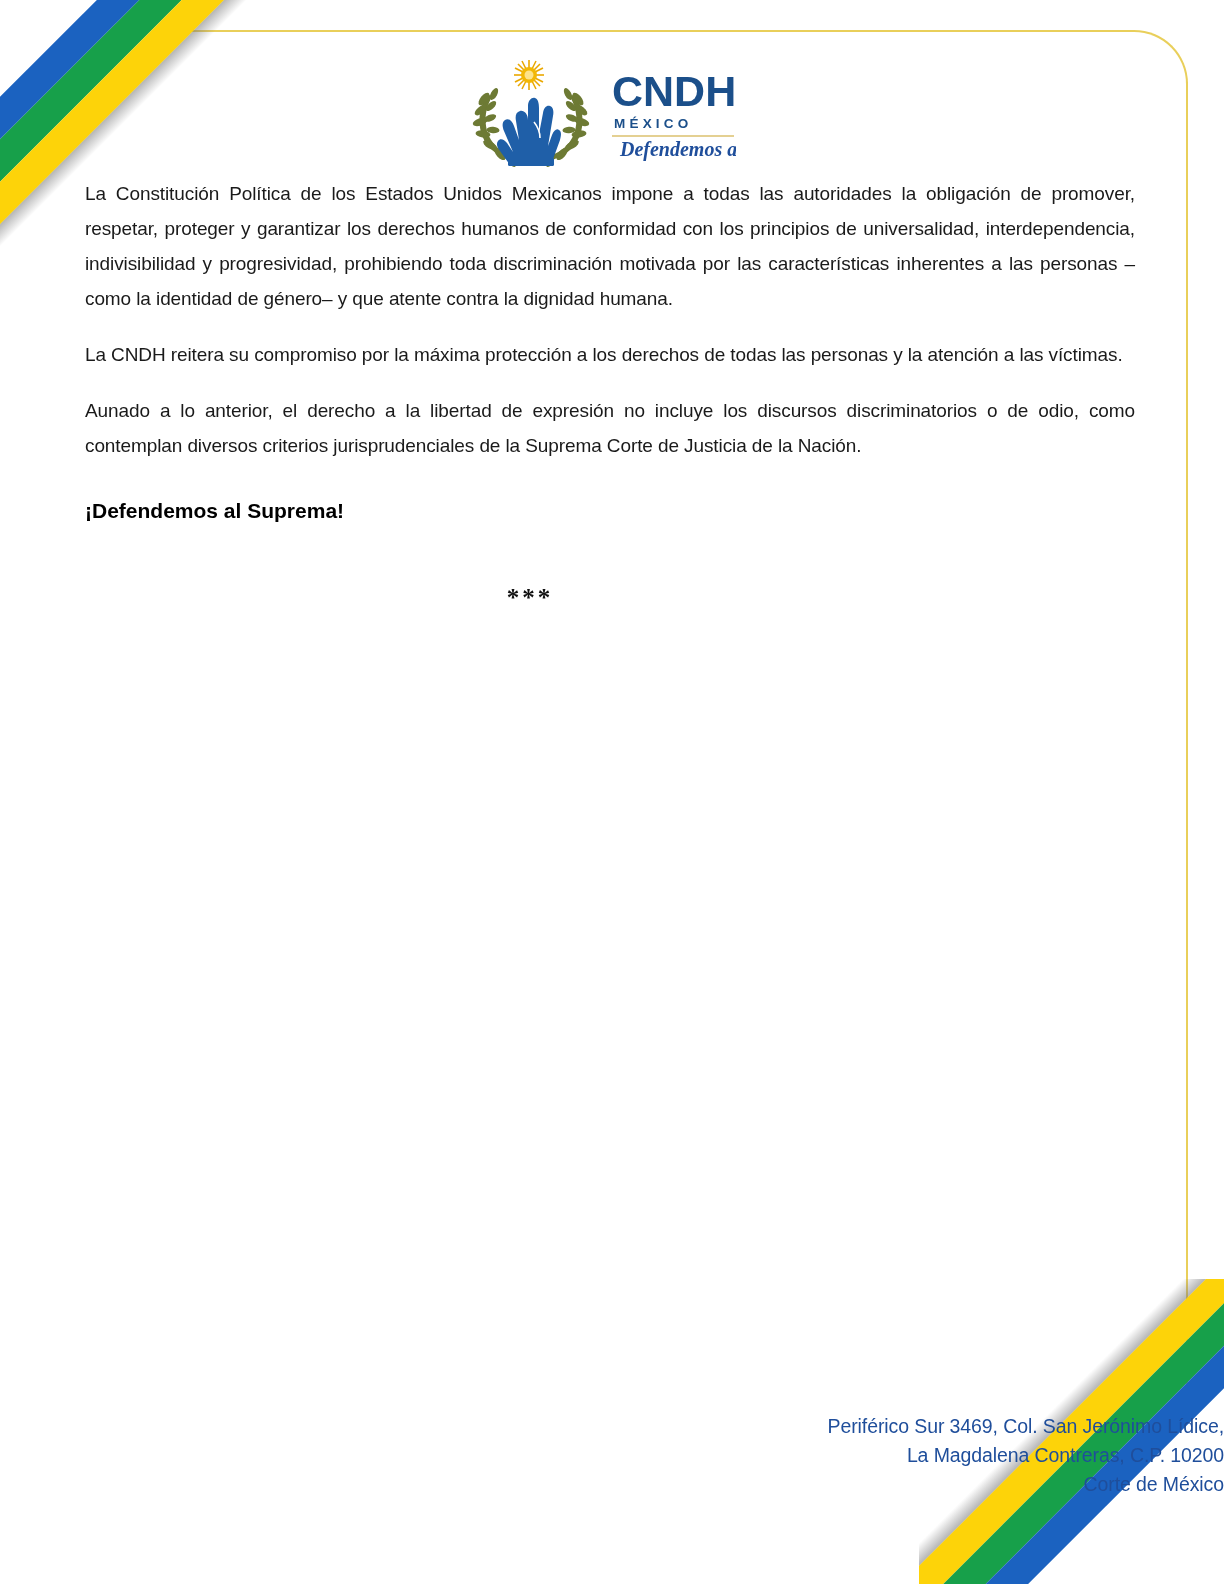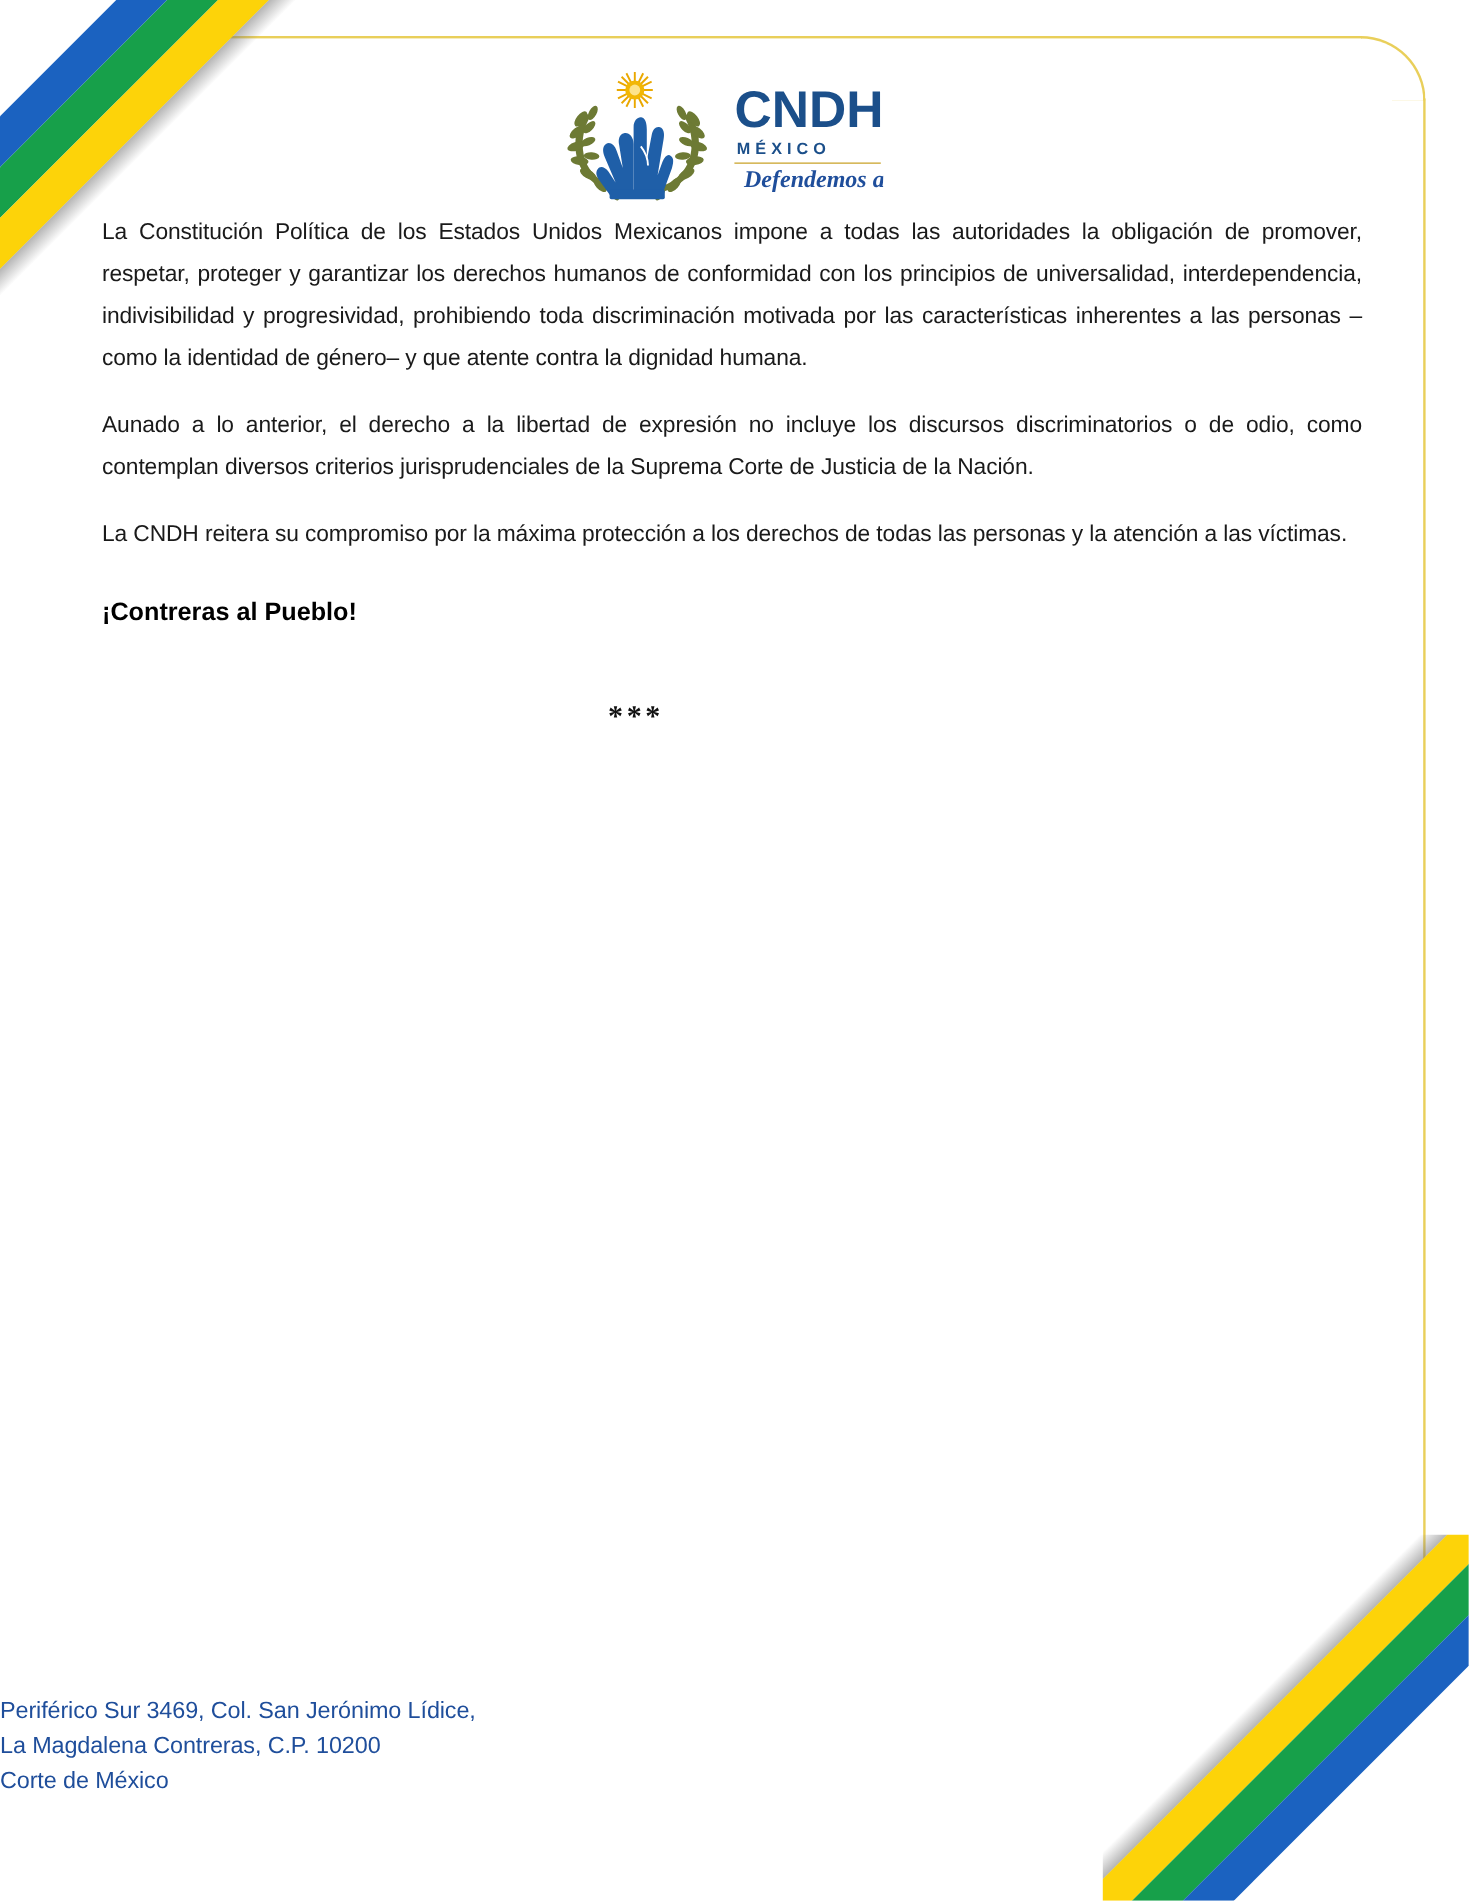--- a/index.html
+++ b/index.html
@@ -128,21 +128,21 @@
     font-weight: bold;
     padding-right: 160px;
   }
 
   
   .footer {
     position: absolute;
     left: 0;
     top: 1412px;
     width: 1224px;
-    text-align: left;
+    text-align: right;
     z-index: 4;
   }
   .footer-line {
     font-family: "Liberation Sans", sans-serif;
     font-size: 19.5px;
     line-height: 29px;
     color: #1f4e9b;
     letter-spacing: -0.1px;
   }
 </style>
@@ -230,23 +230,23 @@
 
       <text x="146" y="48" font-family="Liberation Sans, sans-serif" font-size="43" font-weight="bold" fill="#1b4f8a" letter-spacing="0">CNDH</text>
       <text x="148" y="70" font-family="Liberation Sans, sans-serif" font-size="13.5" font-weight="bold" fill="#1b4f8a" letter-spacing="4.2">MÉXICO</text>
       <line x1="146" y1="78" x2="268" y2="78" stroke="#c9a227" stroke-width="1.1"></line>
       <text x="154" y="98" font-family="Liberation Serif, serif" font-size="20" font-style="italic" font-weight="bold" fill="#1f4e9b">Defendemos al Pueblo</text>
     </svg>
   </div>
 
   <div class="content">
     <p class="para">La Constitución Política de los Estados Unidos Mexicanos impone a todas las autoridades la obligación de promover, respetar, proteger y garantizar los derechos humanos de conformidad con los principios de universalidad, interdependencia, indivisibilidad y progresividad, prohibiendo toda discriminación motivada por las características inherentes a las personas –como la identidad de género– y que atente contra la dignidad humana.</p>
+    <p class="para">La CNDH reitera su compromiso por la máxima protección a los derechos de todas las personas y la atención a las víctimas.</p>
     <p class="para">Aunado a lo anterior, el derecho a la libertad de expresión no incluye los discursos discriminatorios o de odio, como contemplan diversos criterios jurisprudenciales de la Suprema Corte de Justicia de la Nación.</p>
-    <p class="para">La CNDH reitera su compromiso por la máxima protección a los derechos de todas las personas y la atención a las víctimas.</p>
-    <p class="slogan">¡Contreras al Pueblo!</p>
+    <p class="slogan">¡Defendemos al Suprema!</p>
     <div class="asterisks">***</div>
   </div>
 
   <div class="footer">
     <div class="footer-line">Periférico Sur 3469, Col. San Jerónimo Lídice,</div>
     <div class="footer-line">La Magdalena Contreras, C.P. 10200</div>
     <div class="footer-line">Corte de México</div>
   </div>
 
 </div>

